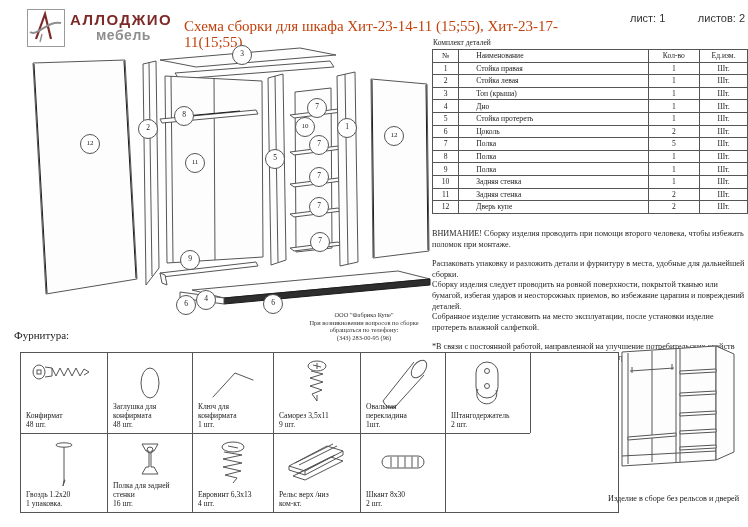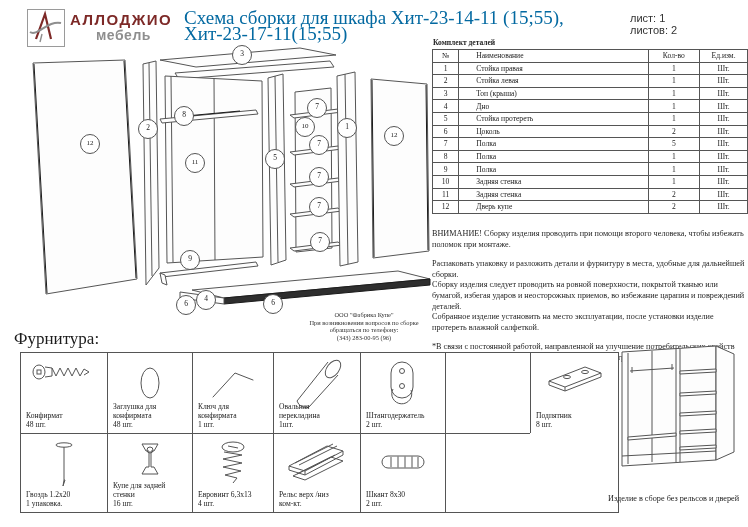--- a/index.html
+++ b/index.html
@@ -4,45 +4,45 @@
 <style>
   html,body{margin:0;padding:0;background:#fff;}
   .page{position:relative;width:748px;height:527px;background:#fff;overflow:hidden;
         font-family:"Liberation Serif",serif;color:#222;}
   
   .logo-box{position:absolute;left:27px;top:9px;width:36px;height:36px;border:1.5px solid #9a9a9a;background:#fff;}
   .brand{position:absolute;left:70px;top:11px;font-family:"Liberation Sans",sans-serif;
          font-weight:bold;font-size:15px;letter-spacing:1.5px;color:#7d2927;}
   .brand-sub{position:absolute;left:96px;top:27px;font-family:"Liberation Sans",sans-serif;
          font-weight:bold;font-size:14px;color:#8e8e8e;letter-spacing:.5px;}
-  .title{position:absolute;left:184px;top:10px;width:420px;font-size:19px;line-height:15.5px;color:#0369a1;}
+  .title{position:absolute;left:184px;top:19px;width:420px;font-size:15px;line-height:15.5px;color:#c2410c;}
   .sheet-info{position:absolute;left:630px;top:12px;width:115px;font-family:"Liberation Sans",sans-serif;
-         font-size:11px;color:#333;display:flex;justify-content:space-between;flex-direction:column;}
-  
-  .tbl-caption{position:absolute;left:433px;top:38px;font-size:7.5px;font-weight:bold;color:#222;}
+         font-size:11px;color:#333;display:flex;justify-content:space-between;}
+  
+  .tbl-caption{position:absolute;left:433px;top:38px;font-size:7.5px;font-weight:normal;color:#222;}
   table.parts{position:absolute;left:432px;top:49px;border-collapse:collapse;table-layout:fixed;
          font-size:7.6px;color:#222;}
   table.parts td{border:1px solid #555;height:11.6px;padding:0 3px;overflow:hidden;white-space:nowrap;}
   table.parts td.c-num{width:20px;text-align:center;}
   table.parts td.c-name{width:176px;padding-left:17px;}
   table.parts td.c-qty{width:46px;text-align:center;}
   table.parts td.c-unit{width:42px;text-align:center;}
   
   .notes{position:absolute;left:432px;top:229px;width:314px;font-size:8.2px;line-height:10.6px;color:#1e1e1e;}
   .notes p{margin:0 0 9px 0;}
   .notes p.tight{margin:0;}
   
   .diagram-svg{position:absolute;left:15px;top:42px;}
   .co{position:absolute;width:18px;height:18px;border:1px solid #555;border-radius:50%;
       background:#fff;font-size:7.5px;line-height:16px;text-align:center;color:#222;z-index:5;}
   .co.big{font-size:7px;}
   .contact{position:absolute;left:288px;top:311px;width:152px;text-align:center;
       font-size:6.4px;line-height:7.6px;color:#333;}
   
-  .hw-title{position:absolute;left:14px;top:329px;font-size:17px;color:#1c1c1c;}
+  .hw-title{position:absolute;left:14px;top:329px;font-size:11px;color:#1c1c1c;}
   .hw-grid{position:absolute;left:20px;top:352px;width:598px;height:160px;display:grid;
       grid-template-columns:87px 85px 81px 87px 85px 85px 88px;grid-template-rows:81px 79px;
       border-right:1px solid #555;border-bottom:1px solid #555;}
   .hw-cell{position:relative;border-left:1px solid #555;border-top:1px solid #555;background:#fff;}
   .hw-ic{position:absolute;left:0;right:0;top:6px;display:flex;justify-content:center;}
   .hw-lab{position:absolute;left:5px;right:12px;bottom:4px;font-size:7.6px;line-height:9px;color:#222;}
   
   .asm-svg{position:absolute;left:616px;top:340px;}
   .asm-cap{position:absolute;left:608px;top:494px;width:140px;text-align:left;
       font-size:8.2px;color:#222;}
@@ -272,20 +272,33 @@
           <svg width="56" height="44" viewBox="0 0 56 44">
         <polyline points="8,38 30,14 48,21" class="ln" stroke-width="3" stroke-linecap="round" stroke-linejoin="round"></polyline>
       </svg>
         </div>
       <div class="hw-lab">
           <div>Ключ для конфирмата</div>
           <div>1 шт.</div>
         </div>
     </div>
 
+    <div class="hw-cell">
+      <div class="hw-ic">
+          <svg width="28" height="46" viewBox="0 0 28 46">
+        <ellipse cx="14" cy="7" rx="9" ry="5" class="ln"></ellipse>
+            <path class="ln" d="M10 6 L18 8 M14 4 L14 10"></path>
+        <path class="ln" d="M8 12 L20 15 L7 19 L20 23 L7 27 L19 31 L9 35 L14 42 L14 36"></path>
+      </svg>
+        </div>
+      <div class="hw-lab">
+          <div>Саморез 3,5х11</div>
+          <div>9 шт.</div>
+        </div>
+    </div>
 
     <div class="hw-cell">
       <div class="hw-ic">
           <svg width="64" height="52" viewBox="0 0 64 52">
         <ellipse cx="48" cy="10" rx="6" ry="10" transform="rotate(38 48 10)" class="ln"></ellipse>
         <line x1="12" y1="42" x2="43" y2="3" class="ln"></line>
         <line x1="24" y1="48" x2="53" y2="16" class="ln"></line>
         <path class="ln" d="M12 42 Q15 50 24 48"></path>
       </svg>
         </div>
@@ -305,34 +318,20 @@
       </svg>
         </div>
       <div class="hw-lab">
           <div>Штангодержатель</div>
           <div>2 шт.</div>
         </div>
     </div>
 
     <div class="hw-cell"></div>
 
-    <div class="hw-cell">
-      <div class="hw-ic">
-          <svg width="64" height="42" viewBox="0 0 64 42">
-        <polygon points="6,22 42,8 58,14 22,28" class="ln"></polygon>
-        <path class="ln" d="M6 22 L6 26 L22 32 L22 28 M58 14 L58 18 L22 32"></path>
-        <ellipse cx="24" cy="18" rx="3.5" ry="1.6" class="ln"></ellipse>
-            <ellipse cx="42" cy="13" rx="3.5" ry="1.6" class="ln"></ellipse>
-      </svg>
-        </div>
-      <div class="hw-lab">
-          <div>Подпятник</div>
-          <div>8 шт.</div>
-        </div>
-    </div>
 
     <div class="hw-cell">
       <div class="hw-ic">
           <svg width="22" height="52" viewBox="0 0 22 52">
         <ellipse cx="11" cy="5" rx="8" ry="2.2" class="ln"></ellipse>
         <path class="ln" d="M11 7 L11 40 L10 46 L12 40 L11 40"></path>
       </svg>
         </div>
       <div class="hw-lab">
           <div>Гвоздь 1.2х20</div>
@@ -341,21 +340,21 @@
     </div>
 
     <div class="hw-cell">
       <div class="hw-ic">
           <svg width="36" height="46" viewBox="0 0 36 46">
         <path class="ln" d="M10 4 H26 L22 11 H19 V27 H22 L26 34 H10 L14 27 H17 V11 H14 Z"></path>
         <circle cx="18" cy="10" r="3" class="ln"></circle>
       </svg>
         </div>
       <div class="hw-lab">
-          <div>Купе для задней стенки</div>
+          <div>Полка для задней стенки</div>
           <div>16 шт.</div>
         </div>
     </div>
 
     <div class="hw-cell">
       <div class="hw-ic">
           <svg width="32" height="48" viewBox="0 0 32 48">
         <ellipse cx="16" cy="7" rx="11" ry="5" class="ln"></ellipse>
             <path class="ln" d="M11 6 L21 8"></path>
         <path class="ln" d="M7 12 L25 15 L6 19 L25 23 L6 27 L24 31 L8 35 L20 38 L16 43"></path>

